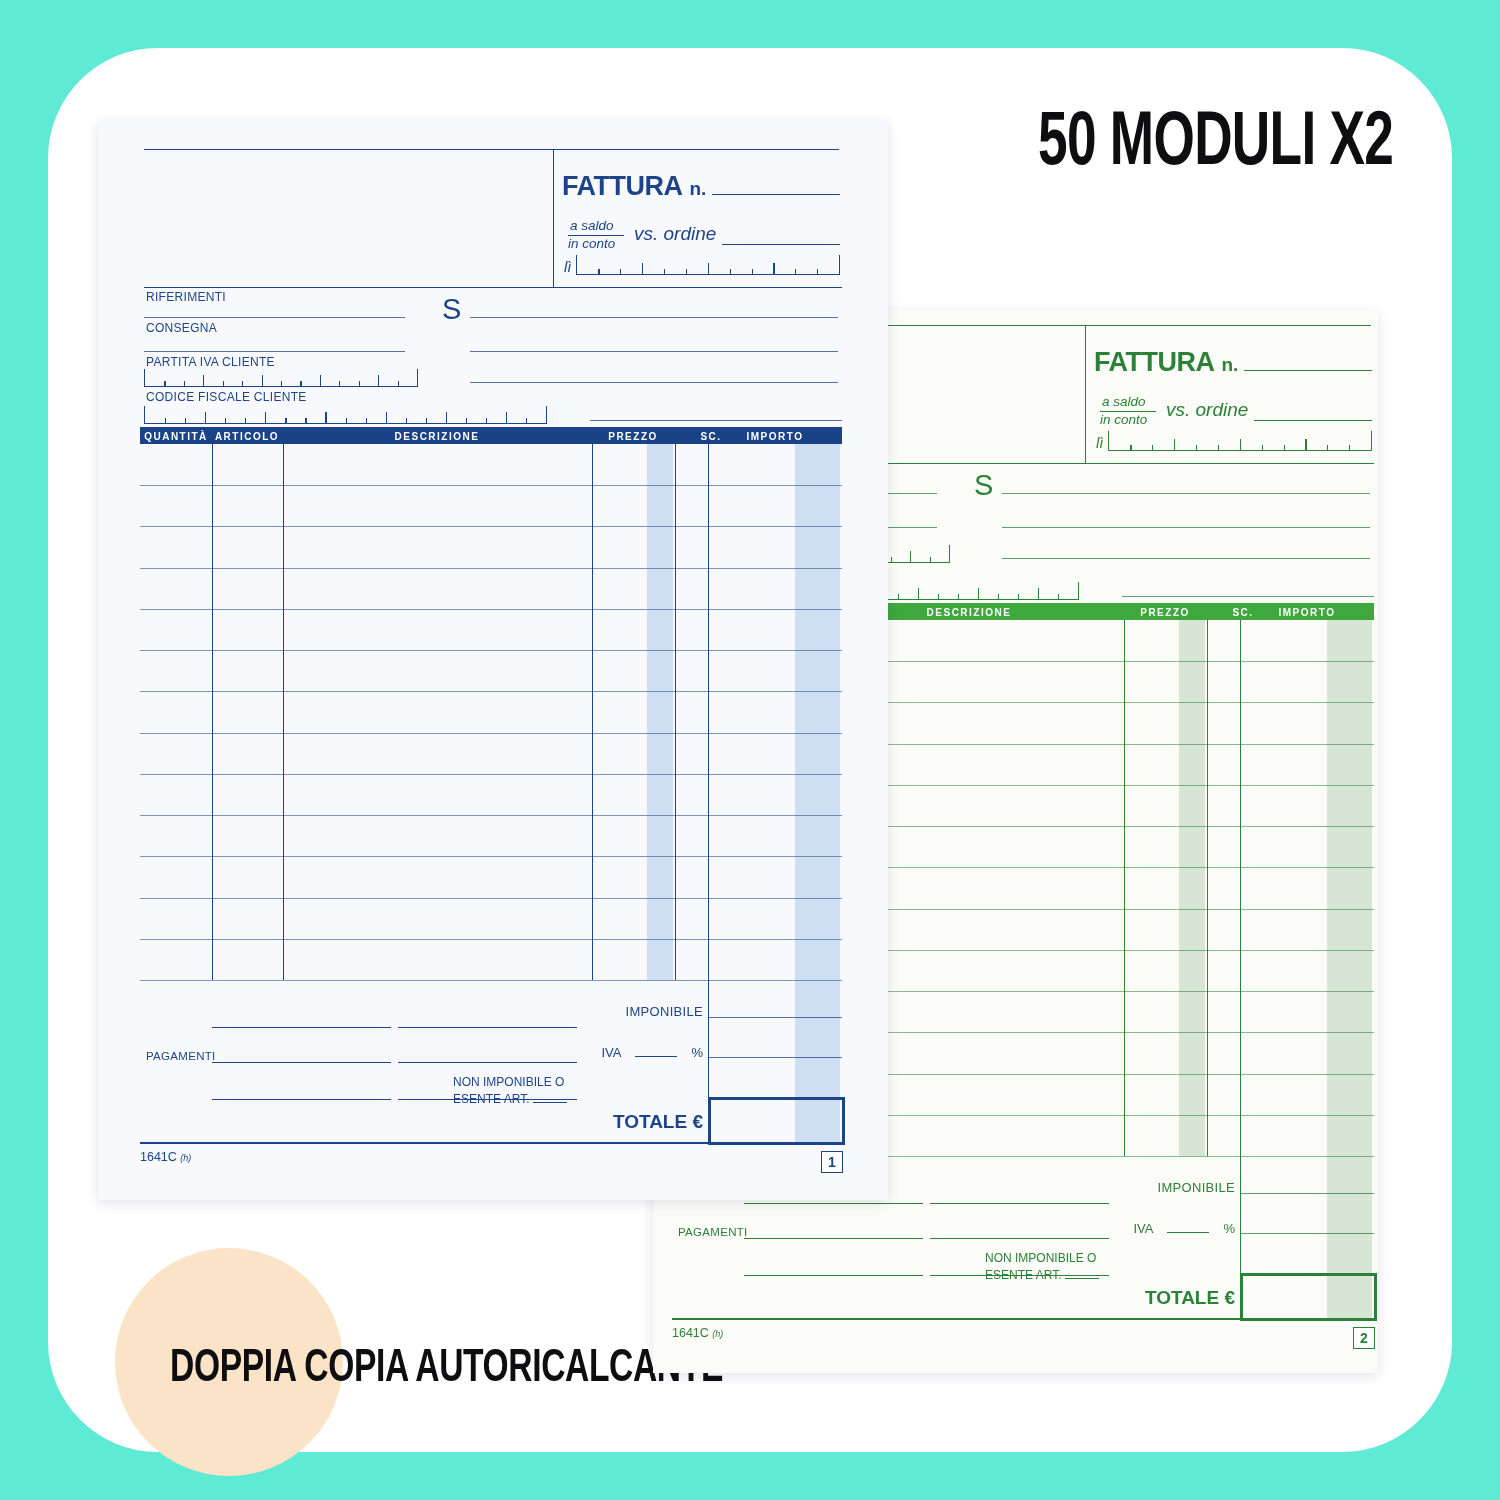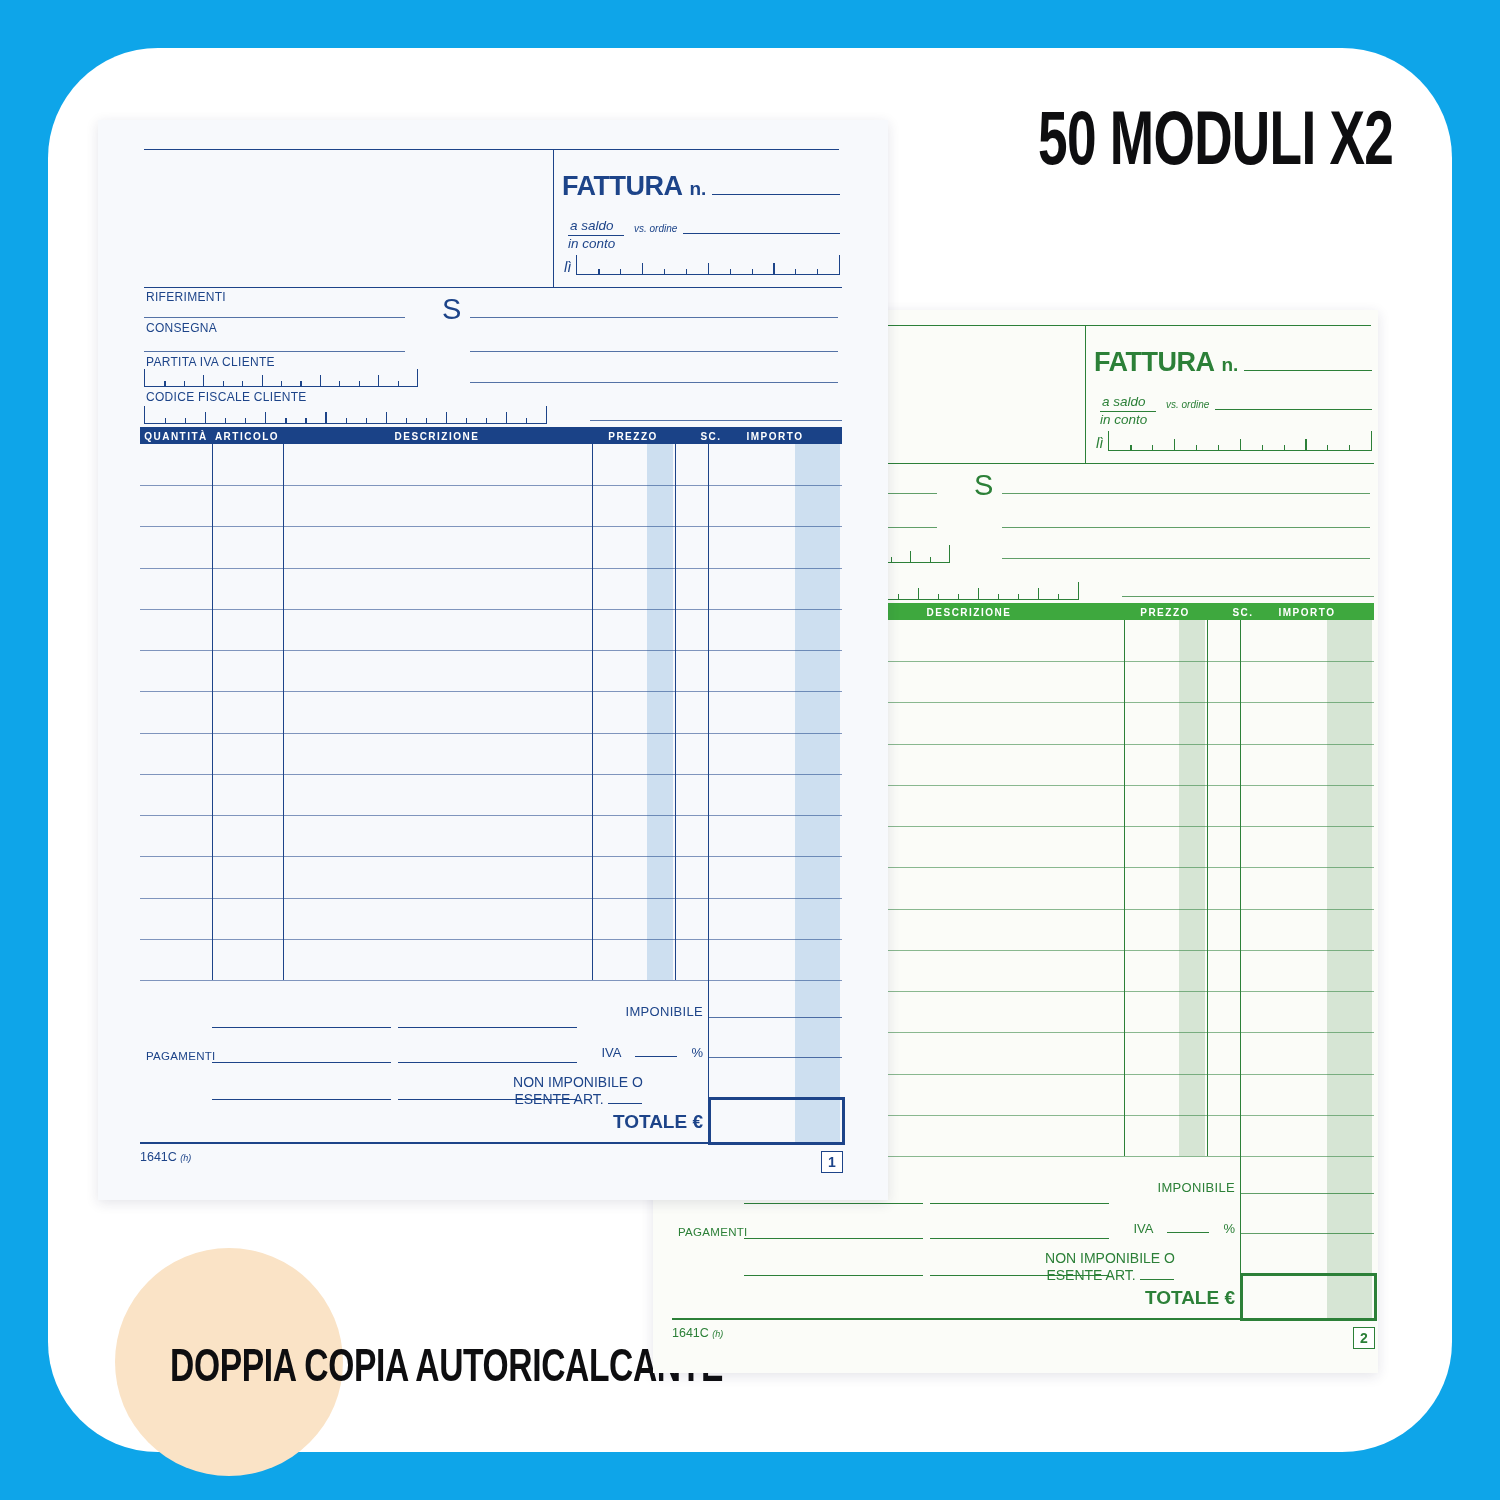--- a/index.html
+++ b/index.html
@@ -26,22 +26,22 @@
   
   .top-line{left:0;top:0;width:695px;}
   .box-divider{left:409px;top:0;height:138px;}
   .box-bottom{left:0;top:138px;width:698px;}
   .fattura-row{position:absolute;left:418px;top:22px;width:278px;display:flex;align-items:baseline;}
   .fattura-title{font-size:27px;font-weight:bold;letter-spacing:-.5px;}
   .fattura-n{font-size:19px;font-weight:bold;margin-left:7px;}
   .flexline{flex:1;border-bottom:1.4px solid var(--ink);height:1em;margin-left:6px;}
   .saldo-block{position:absolute;left:424px;top:69px;font-size:13.5px;font-style:italic;line-height:16px;}
   .saldo-top{display:inline-block;border-bottom:1.3px solid var(--ink);padding:0 10px 1px 2px;}
-  .vs-ordine-row{position:absolute;left:490px;top:74px;width:206px;display:flex;align-items:flex-start;
-    font-size:10px;font-style:italic;}
+  .vs-ordine-row{position:absolute;left:490px;top:74px;width:206px;display:flex;align-items:flex-end;
+    font-size:19px;font-style:italic;}
   .li-row{position:absolute;left:420px;top:106px;width:276px;display:flex;align-items:flex-end;
     font-size:15px;font-style:italic;}
   .li-label{margin-right:4px;}
   .ruler,.comb{position:relative;border-left:1.3px solid var(--ink);border-right:1.3px solid var(--ink);
     border-bottom:1.3px solid var(--ink);}
   .ruler{flex:1;height:19px;}
   .tick{position:absolute;bottom:0;width:1.2px;background:var(--ink);}
 
   
   .lbl{position:absolute;font-size:12px;letter-spacing:.3px;white-space:nowrap;}
@@ -65,41 +65,41 @@
   .totals-vline{left:564px;top:295px;height:699px;}
 
   
   .tot-label{position:absolute;width:250px;text-align:right;font-size:13px;letter-spacing:.3px;}
   .imponibile-lbl{left:309px;top:855px;}
   .tot-line1{left:564px;top:868px;width:134px;}
   .iva-row{position:absolute;left:309px;top:895px;width:250px;display:flex;justify-content:flex-end;
     align-items:baseline;font-size:13px;}
   .iva-uline{display:inline-block;width:42px;border-bottom:1.2px solid var(--ink);margin:0 14px;height:12px;}
   .tot-line2{left:564px;top:908px;width:134px;}
-  .nonimp{position:absolute;left:309px;top:925px;width:250px;text-align:center;font-size:14px;line-height:17px;}
+  .nonimp{position:absolute;left:309px;top:925px;width:250px;text-align:left;font-size:12px;line-height:17px;}
   .esente-uline{display:inline-block;width:34px;border-bottom:1.2px solid var(--ink);height:10px;}
   .totale-box{position:absolute;left:564px;top:948px;width:131px;height:42px;border:3px solid var(--ink);}
   .totale-lbl{position:absolute;left:309px;top:962px;width:250px;text-align:right;font-size:19px;font-weight:bold;}
 
   
   .pagamenti-lbl{position:absolute;left:2px;top:901px;font-size:11.5px;letter-spacing:.3px;}
   .pag-line{position:absolute;width:179px;height:0;border-top:1.2px solid var(--ink);}
   .pg1{left:68px;}.pg2{left:254px;}
   .py1{top:878px;}.py2{top:913px;}.py3{top:950px;}
 
   .bottom-line{left:-4px;top:993px;width:702px;border-top-width:2px;}
   .footer-code{position:absolute;left:-4px;top:1001px;font-size:12.5px;}
   .footer-suffix{font-size:9px;font-style:italic;}
   .page-badge{position:absolute;left:677px;top:1002px;width:20px;height:20px;border:1.6px solid var(--ink);
     display:flex;align-items:center;justify-content:center;font-size:14px;font-weight:bold;background:#fff;}
 </style>
 </head>
 <body>
 
-<div class="stage" style="background: #0ea5e9; text-decoration: underline;">
+<div class="stage" style="background: #5eead4; text-decoration: underline;">
   <div class="card" style="background: rgb(255, 255, 255);"></div>
   <div class="headline" style="color: rgb(14, 14, 16);">50 MODULI X2</div>
   <div class="accent-circle" style="background: rgb(250, 227, 198);"></div>
   <div class="caption" style="color: rgb(14, 14, 16);">DOPPIA COPIA AUTORICALCANTE</div>
   <div id="forms-mount">
       <div class="paper paper-blue" style="--ink: #1d4489; --bar: #1a4287; --band: #cddff0; --paper: #f7f9fc;">
     <div class="content">
 
       <div class="hline top-line"></div>
       <div class="vline box-divider"></div>

